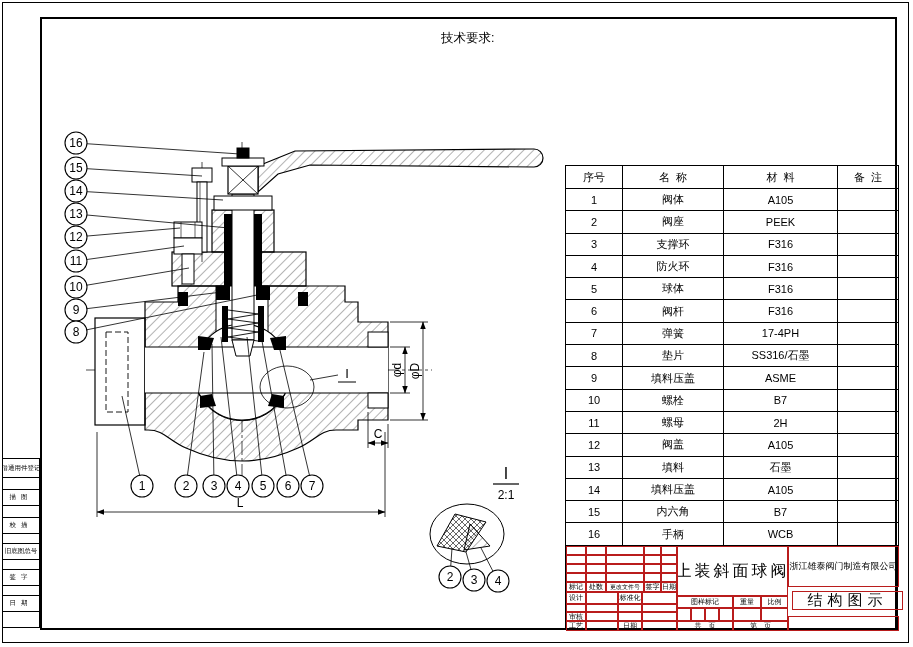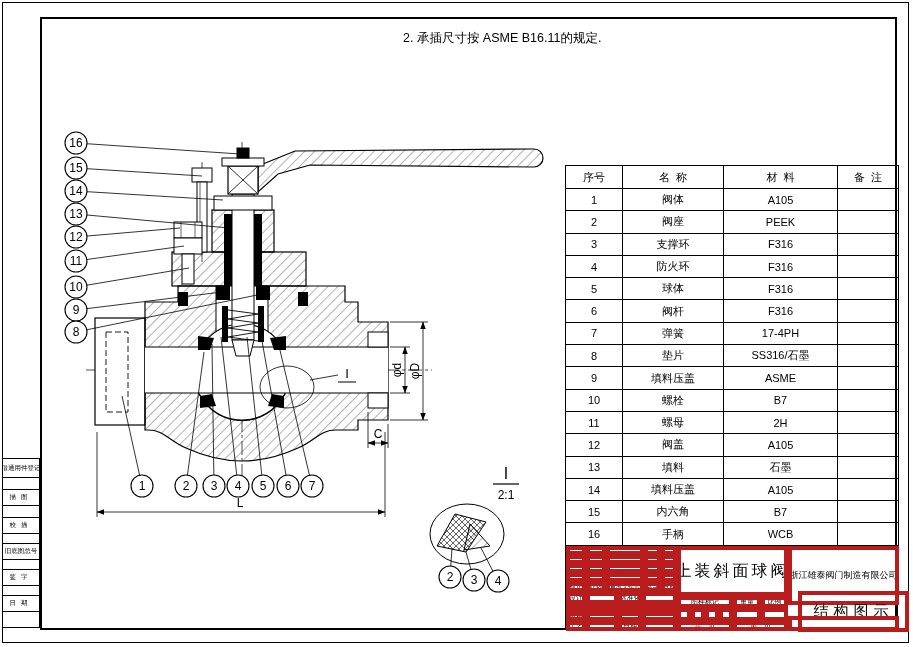--- a/index.html
+++ b/index.html
@@ -13,41 +13,41 @@
   .tech-req .tr-title { padding-left:38px; }
 
   
   .parts-table { position:absolute; left:565px; top:165px; width:333px; border-collapse:collapse; table-layout:fixed; }
   .parts-table th, .parts-table td { border:1px solid #000; font-weight:normal; font-size:11px; text-align:center; padding:0; white-space:pre; }
   .parts-table th { height:23px;margin-top:22px; }
   .parts-table td { height:22.3px; }
 
   
   .title-block { position:absolute; left:565px; top:545px; width:333px; height:85px; border:1px solid #000; font-size:7px; }
-  .tb-cell { position:absolute; border:4px solid #b91c1c; display:flex; align-items:center; justify-content:center; overflow:hidden; white-space:pre; }
+  .tb-cell { position:absolute; border:1px solid #b91c1c; display:flex; align-items:center; justify-content:center; overflow:hidden; white-space:pre; }
   .tb-name { font-size:16px; letter-spacing:3px; }
   .tb-company { font-size:9px; }
   .tb-doctitle { font-size:15px; letter-spacing:5px; }
 
   
   .left-strip { position:absolute; left:2px; top:458px; width:38px; }
   .ls-cell { border:1px solid #000; border-top:none; display:flex; align-items:center; justify-content:center; font-size:6.5px; overflow:hidden; white-space:nowrap; }
   .ls-cell.first { border-top:1px solid #000; }
   .ls-sp2 { letter-spacing:5px; }
 
   svg.drawing { position:absolute; left:0; top:0; pointer-events:none; }
 </style>
 </head>
 <body>
 
 <div class="outer-border"></div>
 <div class="inner-frame"></div>
 
 <div class="tech-req">
-  <div>2.  承插尺寸按 ASME B16.11的规定.</div>
+  <div class="tr-title">技术要求:</div>
 </div>
 
 <table class="parts-table">
   <colgroup>
       <col style="width:57px">
       <col style="width:101px">
       <col style="width:114px">
       <col style="width:61px">
     </colgroup>
   <thead>
@@ -213,22 +213,22 @@
   <div class="tb-cell" style="left:195px;top:50px;width:27px;height:12px">比例</div>
   <div class="tb-cell" style="left:111px;top:62px;width:14px;height:13px"></div>
   <div class="tb-cell" style="left:125px;top:62px;width:14px;height:13px"></div>
   <div class="tb-cell" style="left:139px;top:62px;width:14px;height:13px"></div>
   <div class="tb-cell" style="left:153px;top:62px;width:14px;height:13px"></div>
   <div class="tb-cell" style="left:167px;top:62px;width:28px;height:13px"></div>
   <div class="tb-cell" style="left:195px;top:62px;width:27px;height:13px"></div>
   <div class="tb-cell" style="left:111px;top:75px;width:56px;height:10px">共　页</div>
   <div class="tb-cell" style="left:167px;top:75px;width:55px;height:10px">第　页</div>
 
-  <div class="tb-cell tb-company" style="left:222px;top:0;width:111px;height:59px">浙江雄泰阀门制造有限公司</div>
-  <div class="tb-cell tb-doctitle" style="left:232px;top:45px;width:111px;height:41px">结构图示</div>
+  <div class="tb-cell tb-company" style="left:222px;top:0;width:111px;height:41px">浙江雄泰阀门制造有限公司</div>
+  <div class="tb-cell tb-doctitle" style="left:226px;top:45px;width:111px;height:19px">结构图示</div>
   <div class="tb-cell" style="left:222px;top:70px;width:111px;height:15px"></div>
 </div>
 
 <div class="left-strip">
   <div class="ls-cell first" style="height:20px">借通用件登记</div>
   <div class="ls-cell" style="height:12px"></div>
   <div class="ls-cell ls-sp2" style="height:16px">描图</div>
   <div class="ls-cell" style="height:12px"></div>
   <div class="ls-cell ls-sp2" style="height:16px">校描</div>
   <div class="ls-cell" style="height:10px"></div>

